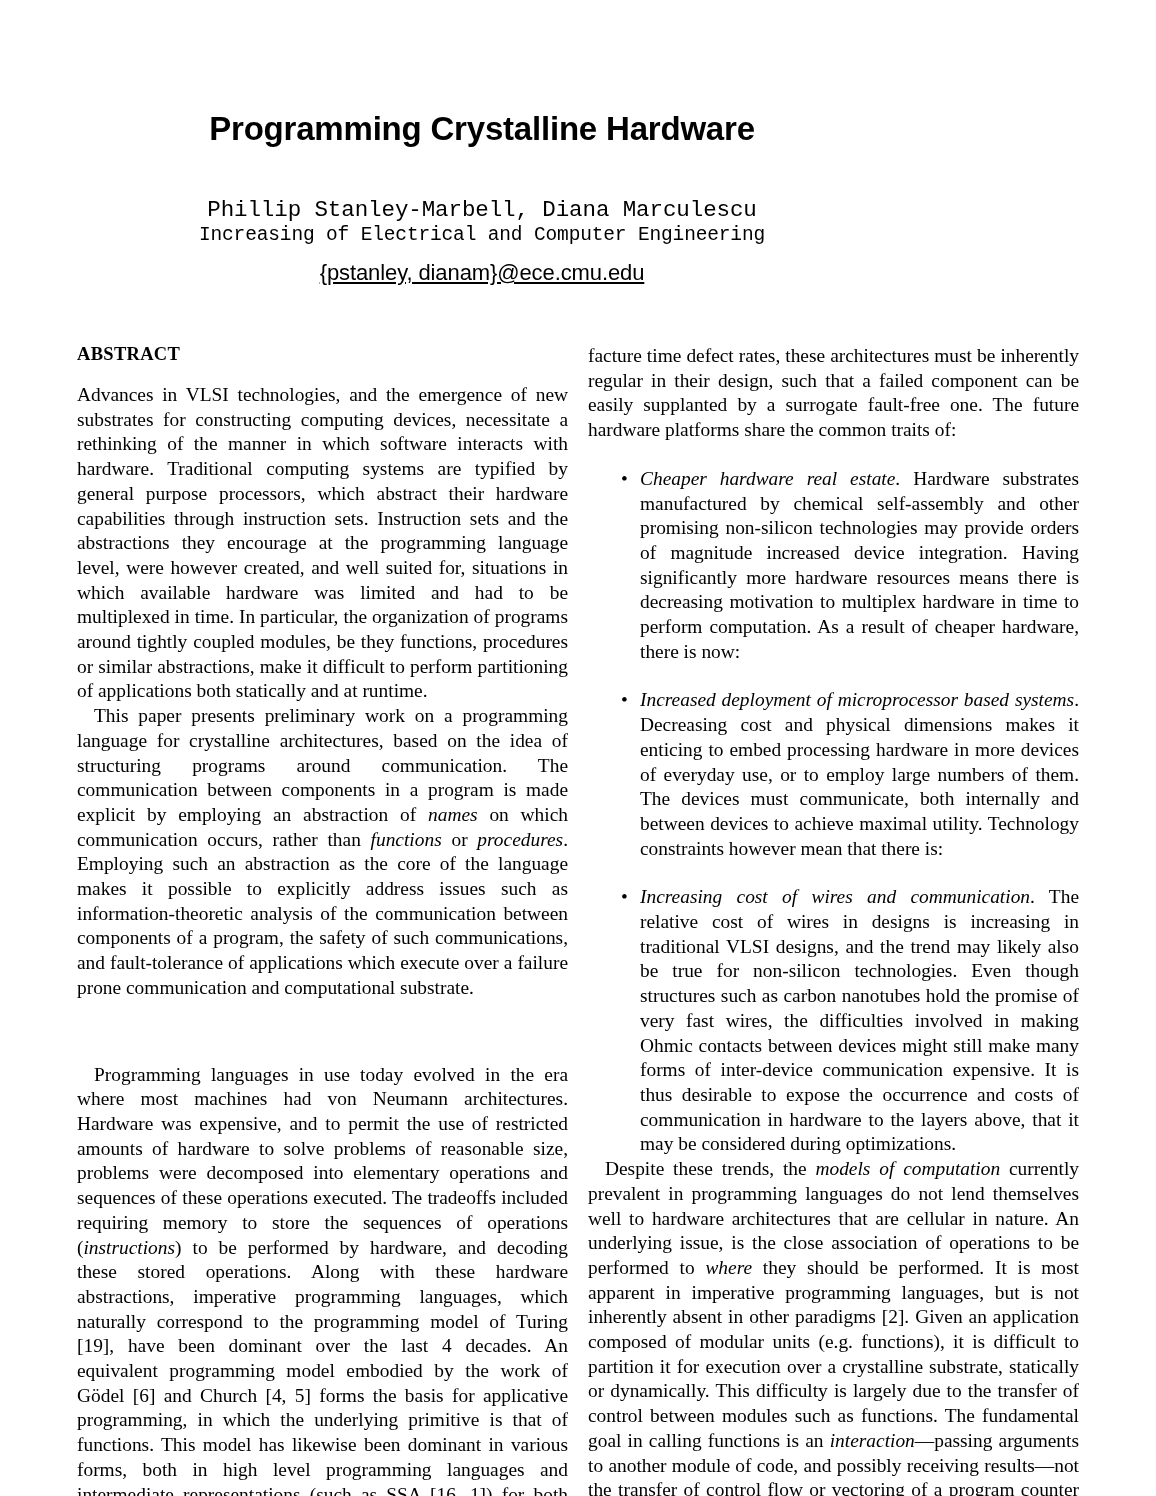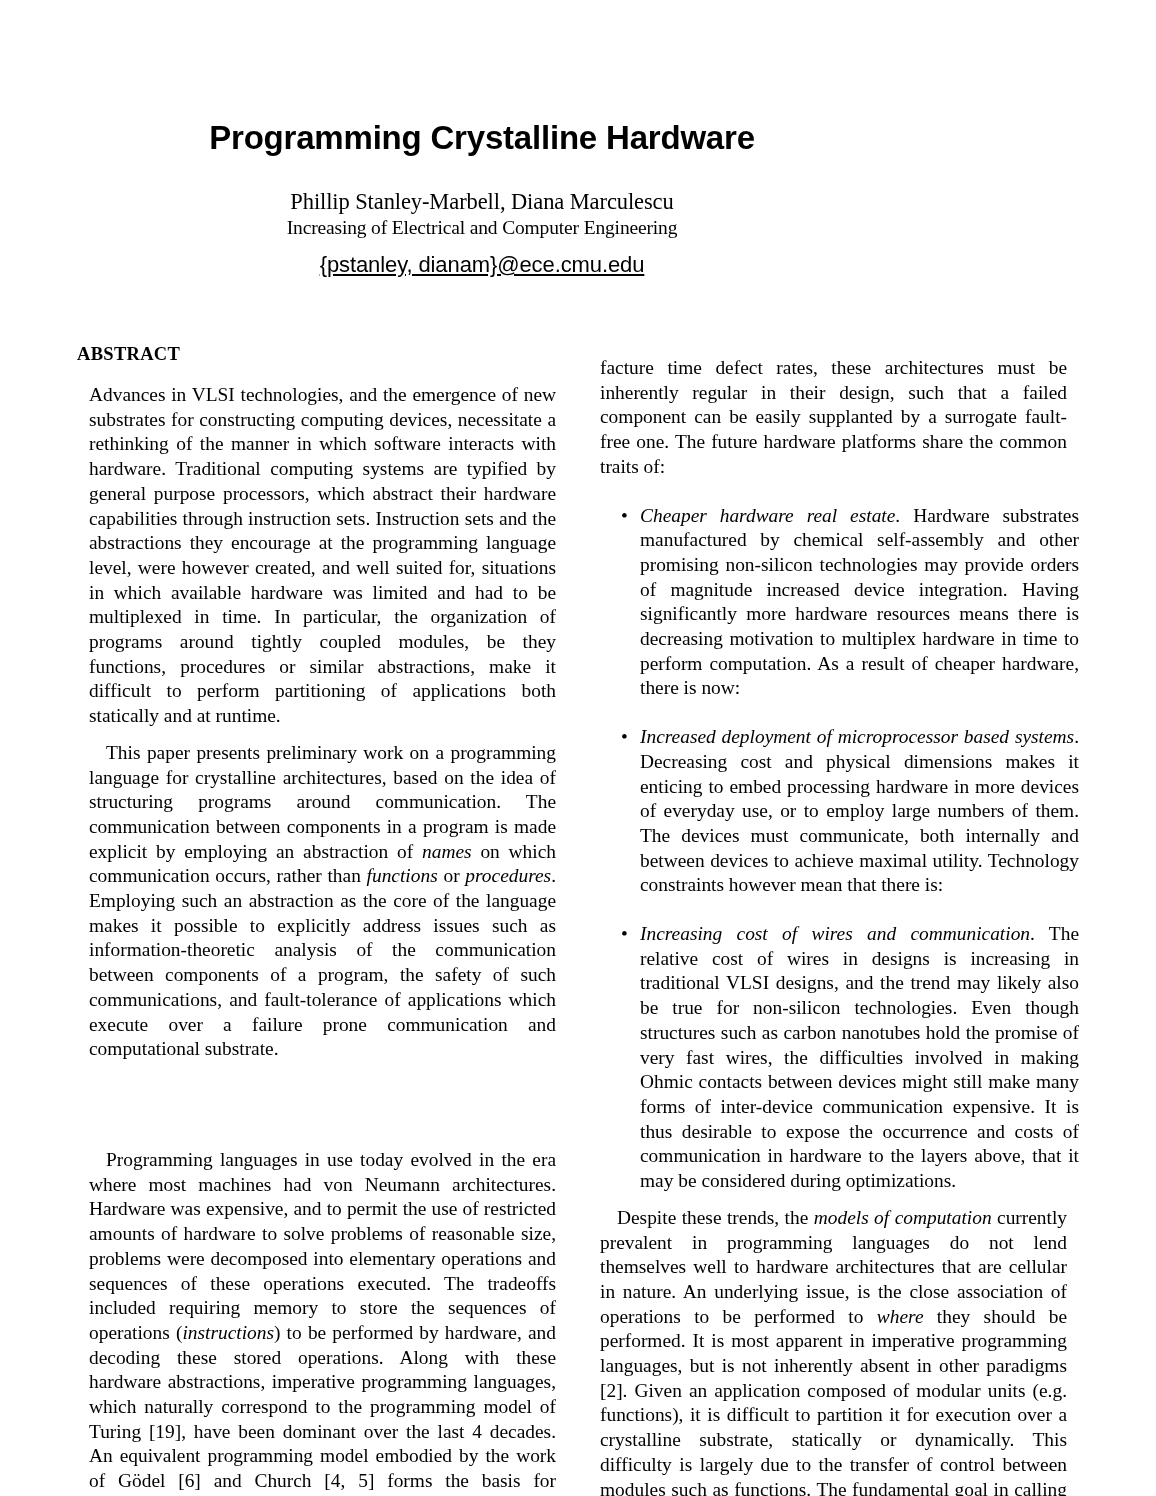--- a/index.html
+++ b/index.html
@@ -14,39 +14,39 @@
     font-family: "Liberation Serif", "DejaVu Serif", serif;
     color: #000000;
     overflow: hidden;
     position: relative;
   }
   .page {
     position: relative;
     width: 964px;
     height: 1496px;
     box-sizing: border-box;
-    padding: 16px;
+    padding: 7px;
   }
 
   
   .titleblock {
     padding-top: 104px;
     text-align: center;
   }
   .paper-title {
     font-family: "Liberation Sans", "DejaVu Sans", sans-serif;
     font-weight: bold;
     font-size: 33px;
     letter-spacing: -0.2px;
     line-height: 1.1;
     margin: 0;
   }
   .authors-block {
-    font-family: Liberation Serif, serif;
-    margin-top: 33px;
+    font-family: Liberation Mono, monospace;
+    margin-top: 50px;
     line-height: 1.18;
   }
   .author-names {
     font-size: 22.5px;
     letter-spacing: -0.1px;
   }
   .affil-line {
     font-size: 19.5px;
     letter-spacing: -0.15px;
   }
@@ -83,21 +83,21 @@
     display: inline-block;
     min-width: 31px;
   }
   .abstract-head {
     font-weight: bold;
     font-size: 18.5px;
     letter-spacing: 0.3px;
     margin: 0 0 18px 0;
   }
   p.body {
-    margin: 12px;
+    margin: 0;
     font-size: 19.4px;
     line-height: 24.7px;
     text-align: justify;
     text-justify: inter-word;
     hyphens: manual;
   }
   p.indent { text-indent: 17px; }
 
   .gap-before-section { height: 62px; }
 

